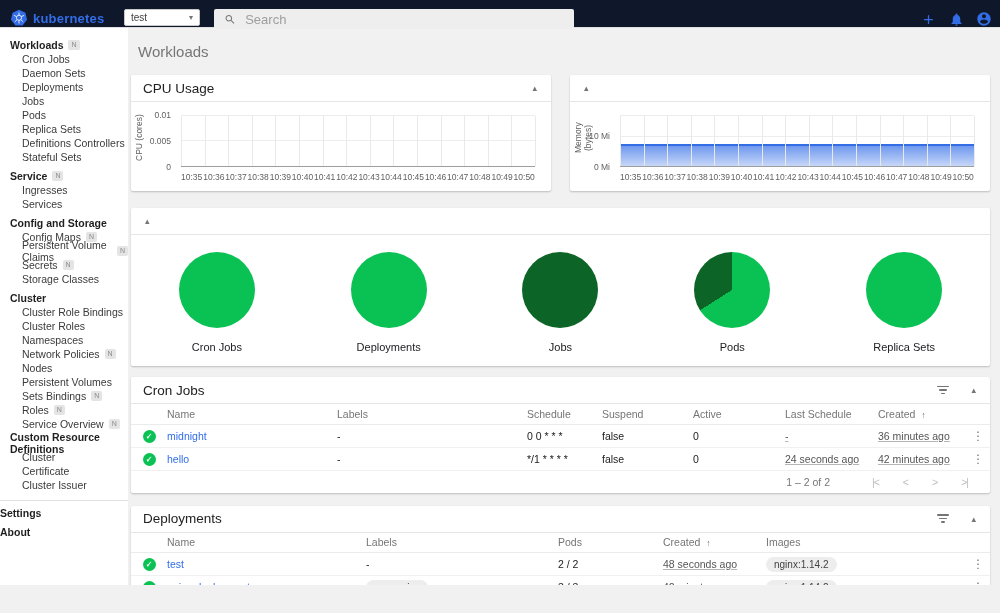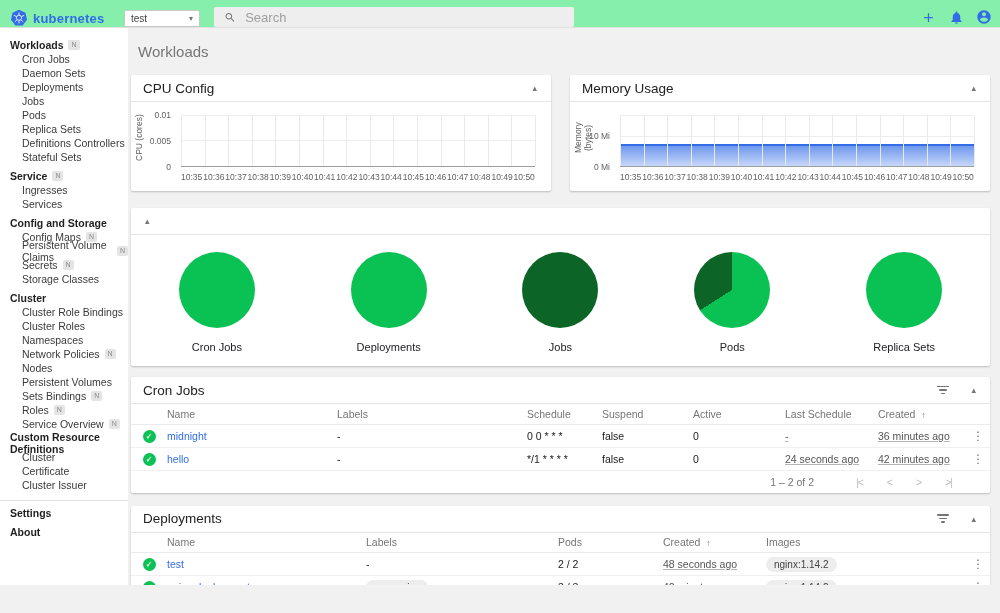--- a/index.html
+++ b/index.html
@@ -1,22 +1,22 @@
 <!DOCTYPE html>
 <html><head>
 <meta charset="utf-8">
 <style>
   * { margin:0; padding:0; box-sizing:border-box; }
   body { background:#fff; }
   .app { width:1000px; height:613px; position:relative; overflow:hidden;
          background:#f1f1f1; font-family:"Liberation Sans",sans-serif; color:#212121; }
 
   
-  .topbar { height:28px; background:#86efac; border-bottom:1px solid #e0e0e0;
-            display:flex; align-items:flex-end; padding:0 6px 0 10px; }
+  .topbar { height:28px; background:#0f172a; border-bottom:1px solid #e0e0e0;
+            display:flex; align-items:flex-start; padding:9px 6px 0 10px; }
   .logo { display:flex; align-items:center; gap:5px; width:96px; cursor:pointer; }
   .logo-text { color:#326de6; font-weight:bold; font-size:13px; letter-spacing:.2px; }
   .ns-select { margin-left:18px; width:76px; height:17px; border:1px solid #c9c9c9; border-radius:2px;
                display:flex; align-items:center; justify-content:space-between; padding:0 6px;
                font-size:10px; color:#424242; background:#fff; cursor:pointer; }
   .caret-down { color:#757575; font-size:8px; }
   .search { margin-left:14px; width:360px; height:20px; background:#eeeeee; border-radius:2px;
             display:flex; align-items:center; gap:9px; padding:0 10px; }
   .search input { border:none; outline:none; background:transparent; font-size:13px; width:100%;
                   font-family:"Liberation Sans",sans-serif; color:#424242; }
@@ -31,21 +31,21 @@
                background:transparent; border:none; cursor:pointer; padding:0; }
   .hamburger i { display:block; height:2px; background:#fff; border-radius:1px; }
   .toolbar-title { color:#fff; font-size:12.5px; font-weight:bold; }
 
   
   .body { display:flex; height:557px; }
   .sidebar { width:128px; flex:none; background:#fff; padding-top:5px; overflow:hidden; }
   .side-row { height:14px; display:flex; align-items:center; font-size:10.5px; }
   .side-header { padding-left:10px; font-weight:bold; color:#1f1f1f; margin-top:5px; }
   .side-item { padding-left:22px; color:#3a3a3a; cursor:pointer; }
-  .side-footer { padding-left:10px; font-weight:bold; color:#1f1f1f; margin-top:5px; cursor:pointer; }
+  .side-footer { font-weight:bold; color:#1f1f1f; margin-top:5px; cursor:pointer; }
   .badge { background:#e4e4e4; color:#8a8a8a; font-size:7px; line-height:8px; padding:1px 3px;
            border-radius:2px; margin-left:5px; font-weight:normal; }
   .side-divider { border-top:1px solid #e0e0e0; margin:8px 0 3px; }
 
   .main { flex:1; padding:2px 10px 0 3px; overflow:hidden; }
   .page-title { font-size:15px; font-weight:normal; color:#767676; margin:13px 0 15px 7px; }
 
   
   .card { background:#fff; border-radius:2px; box-shadow:0 1px 2px rgba(0,0,0,.22); }
   .card-head { height:27px; display:flex; align-items:center; padding:0 12px;
@@ -92,21 +92,21 @@
   .cell-icon { text-align:center; }
   .ok-icon { display:inline-flex; width:13px; height:13px; border-radius:50%; background:#0ac254;
              color:#fff; font-size:8px; font-weight:bold; align-items:center; justify-content:center; }
   .link { color:#326de6; text-decoration:none; cursor:pointer; }
   .muted-link { color:#555; text-decoration:underline; text-decoration-color:#b5b5b5; }
   .chip { display:inline-block; background:#ededed; border-radius:9px; padding:2px 8px;
           font-size:10px; color:#424242; }
   .kebab { border:none; background:transparent; color:#757575; font-size:12px; cursor:pointer; padding:0 6px; }
   .sort-arrow { color:#757575; font-size:9px; margin-left:6px; }
   .pager { height:22px; display:flex; align-items:center; justify-content:flex-end; gap:42px;
-           padding-right:38px; font-size:10.5px; color:#757575; }
+           padding-right:22px; font-size:10.5px; color:#757575; }
   .pager-icons { display:flex; gap:24px; }
   .pager-icons span { color:#bdbdbd; font-size:10.5px; cursor:default; letter-spacing:-1px; }
 </style>
 </head>
 <body>
 
 <div class="app">
 
   <header class="topbar">
     <div class="logo">
@@ -266,21 +266,21 @@
           </div>
         </div>
     </nav>
 
     <main class="main">
       <h1 class="page-title">Workloads</h1>
 
       <div class="charts-row">
         <section class="card chart-card">
           <div class="card-head">
-            <span class="card-title">CPU Config</span>
+            <span class="card-title">CPU Usage</span>
             <button class="caret-btn"><span>▴</span></button>
           </div>
           <div class="chart-body">
             <span class="ylabel">CPU (cores)</span>
             <div class="yticks">
               <span style="bottom:100%">0.01</span>
               <span style="bottom:50%">0.005</span>
               <span style="bottom:0">0</span>
             </div>
             <div class="plot">
@@ -318,21 +318,20 @@
                 <span>10:47</span>
                 <span>10:48</span>
                 <span>10:49</span>
                 <span>10:50</span>
               </div>
           </div>
         </section>
 
         <section class="card chart-card">
           <div class="card-head">
-            <span class="card-title">Memory Usage</span>
             <button class="caret-btn"><span>▴</span></button>
           </div>
           <div class="chart-body">
             <span class="ylabel">Memory (bytes)</span>
             <div class="yticks">
               <span id="memory-ytick-10mi" style="bottom: 58.8235%;">10 Mi</span>
               <span style="bottom:0">0 Mi</span>
             </div>
             <div class="plot">
               <div class="hline" id="memory-gridline-10mi" style="bottom: 58.8235%;"></div>

